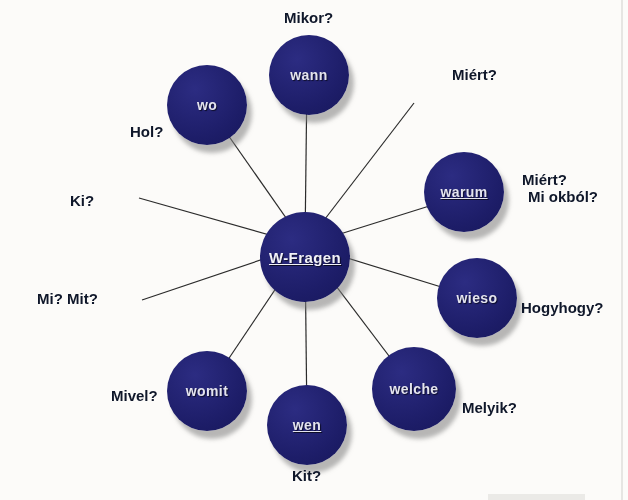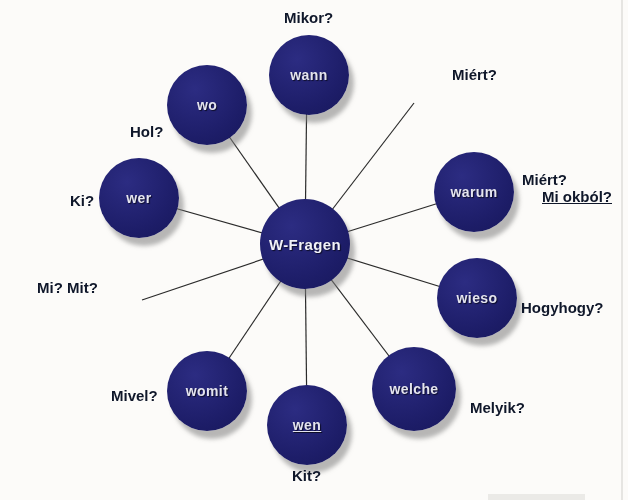--- a/index.html
+++ b/index.html
@@ -46,47 +46,47 @@
   .node.center-node {
     width: 90px;
     height: 90px;
     font-size: 15px;
     font-weight: 700;
     color: #f2f2f8;
   }
   
   .n-wann    { left: 269px; top:  35px; }
   .n-weshalb { left: 373px; top:  62px; width: 82px; height: 82px; }
-  .n-warum   { left: 434px; top: 152px; }
+  .n-warum   { left: 424px; top: 152px; text-decoration: underline; }
   .n-wieso   { left: 437px; top: 258px; }
   .n-welche  { left: 372px; top: 347px; width: 84px; height: 84px; }
   .n-wen     { left: 267px; top: 385px; text-decoration: underline; }
   .n-womit   { left: 167px; top: 351px; }
   .n-was     { left: 102px; top: 260px; }
   .n-wer     { left:  99px; top: 158px; }
   .n-wo      { left: 167px; top:  65px; }
-  .n-center  { left: 260px; top: 199px; }
+  .n-center  { left: 260px; top: 212px; text-decoration: underline; }
   
   .hu-label {
     position: absolute;
     color: #0f172a;
     font-weight: 700;
     font-size: 15px;
     line-height: 17px;
     white-space: nowrap;
   }
   .l-mikor    { left: 284px; top:   9px; }
   .l-miert1   { left: 452px; top:  66px; }
   .l-miert2   { left: 522px; top: 171px; }
-  .l-miert2 .line2 { display: block; margin-left: 20px; text-decoration: underline; }
+  .l-miert2 .line2 { display: block; margin-left: 6px; }
   .l-hogyhogy { left: 521px; top: 299px; }
-  .l-melyik   { left: 462px; top: 399px; margin-left: 8px; }
+  .l-melyik   { left: 462px; top: 399px; }
   .l-kit      { left: 292px; top: 467px; }
   .l-mivel    { left: 111px; top: 387px; }
-  .l-mimit    { left:  37px; top: 279px; }
+  .l-mimit    { left:  37px; top: 290px; }
   .l-ki       { left:  70px; top: 176px; margin-top: 16px; }
   .l-hol      { left: 130px; top:  79px; margin-top: 44px; }
   
   .edge-line {
     position: absolute;
     left: 621px;
     top: 0;
     width: 2px;
     height: 500px;
     background: #e6e5e2;
@@ -119,21 +119,20 @@
   </svg>
 
   <div class="node center-node n-center">W-Fragen</div>
 
   <div class="node n-wann">wann</div>
   <div class="node n-warum">warum</div>
   <div class="node n-welche">welche</div>
   <div class="node n-wieso">wieso</div>
   <div class="node n-wen">wen</div>
   <div class="node n-womit">womit</div>
-  <div class="node n-wer">wer</div>
   <div class="node n-wo">wo</div>
 
   <div class="hu-label l-mikor">Mikor?</div>
   <div class="hu-label l-miert1">Miért?</div>
   <div class="hu-label l-miert2">
     <span class="line1">Miért?</span>
     <span class="line2">Mi okból?</span>
   </div>
   <div class="hu-label l-hogyhogy">Hogyhogy?</div>
   <div class="hu-label l-melyik">Melyik?</div>

